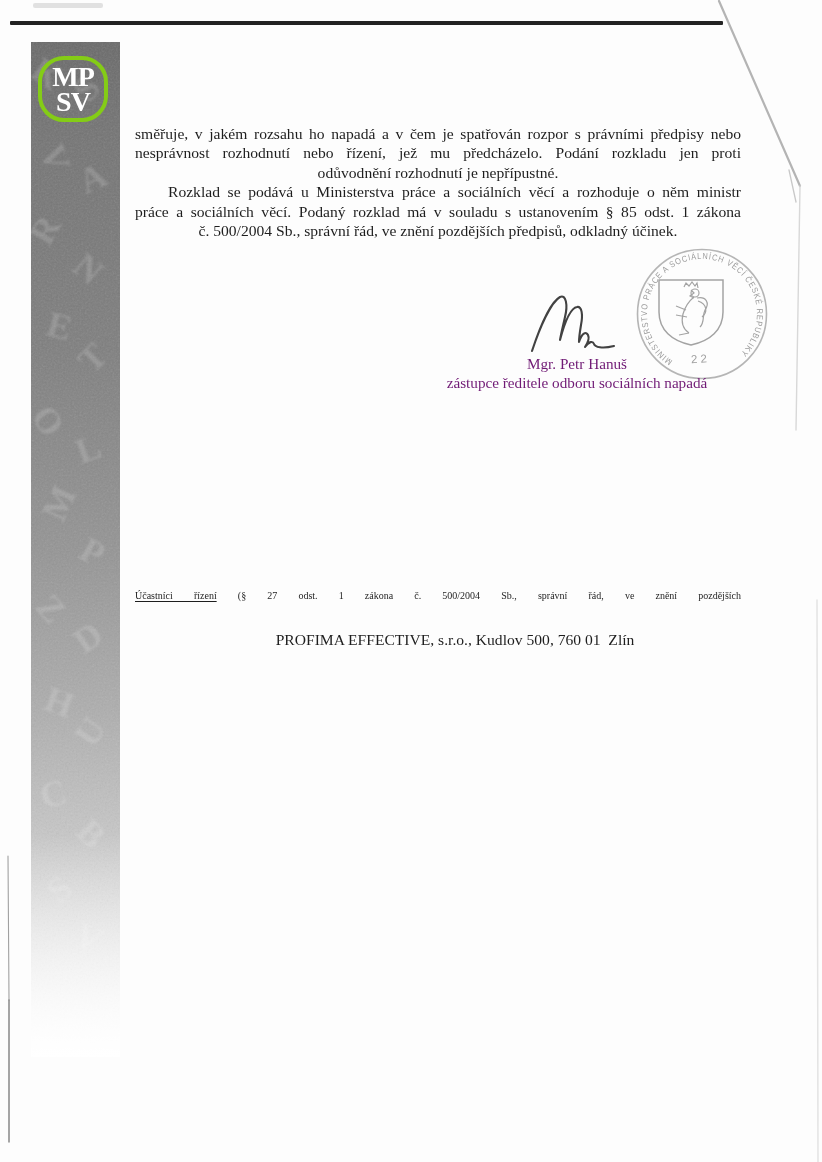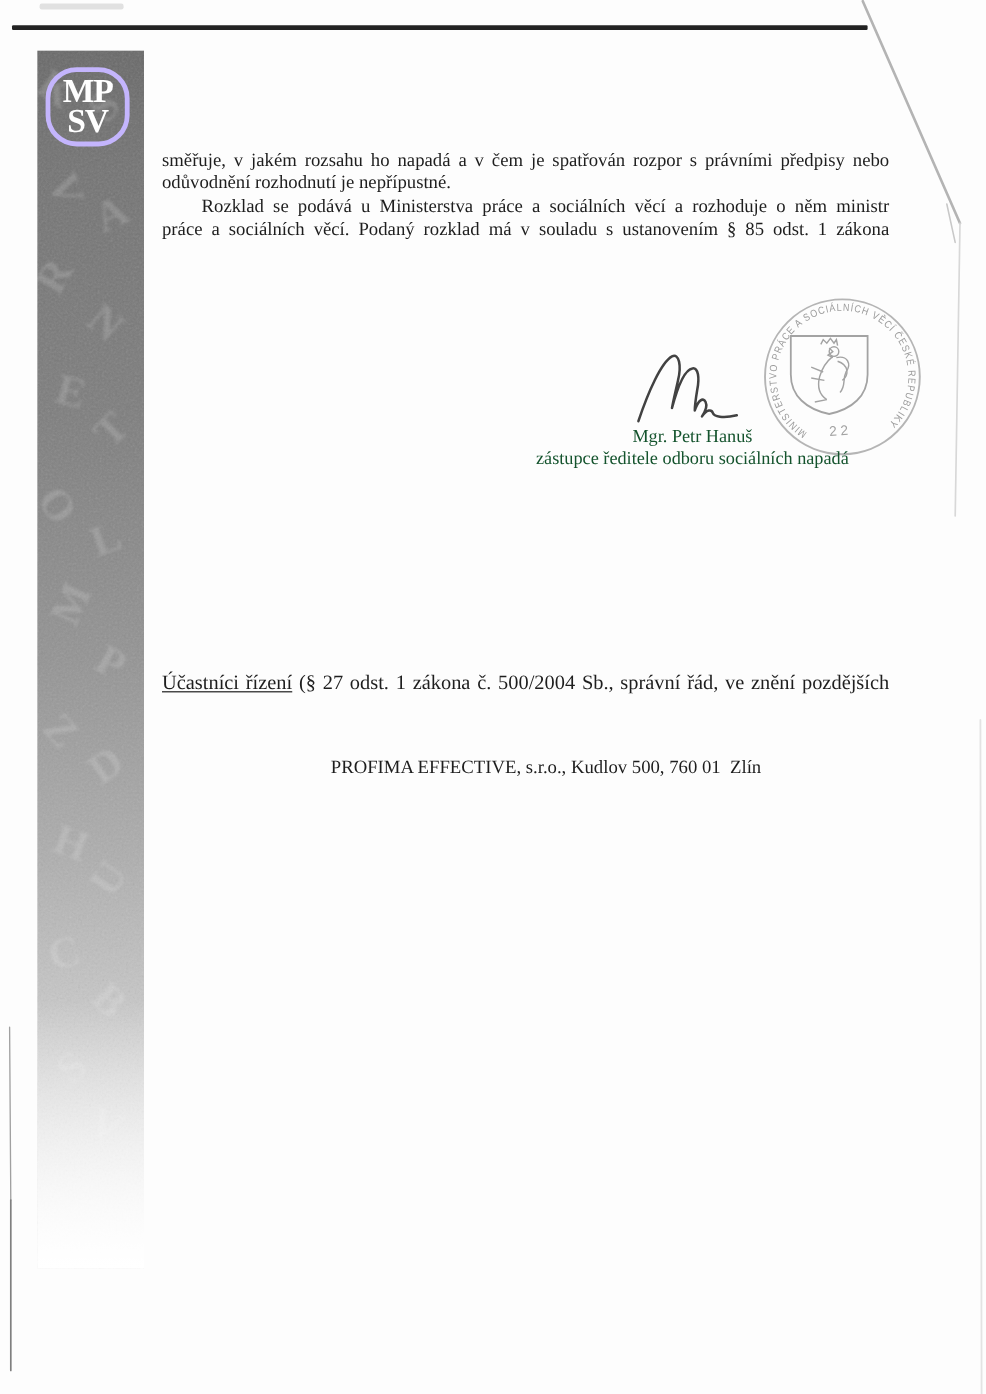--- a/index.html
+++ b/index.html
@@ -21,53 +21,53 @@
     background: #232323; border-radius: 1px;
   }
   
   .strip {
     position: absolute; left: 31px; top: 42px; width: 89px; height: 1015px;
   }
   .strip svg { position: absolute; left: 0; top: 0; }
   .mpsv-logo {
     position: absolute; left: 7px; top: 14px;
     width: 62px; height: 58px;
-    border: 4px solid #c4b5fd; border-radius: 26px;
+    border: 4px solid #84cc16; border-radius: 26px;
     display: flex; flex-direction: column; align-items: center; justify-content: center;
     color: #ffffff; font-family: "Liberation Serif", serif; font-weight: bold;
     font-size: 28px; line-height: 25px; letter-spacing: -1px;
     text-align: center; user-select: none;
   }
   
   .content {
     position: absolute; left: 135px; top: 124px; width: 606px;
     font-size: 15.6px; line-height: 19.4px;
   }
   .line  { text-align: justify; text-align-last: justify; }
-  .line-last { text-align: left; }
+  .line-last { text-align: center; }
   .indent { text-indent: 33px; }
   
   .sig-block {
     position: absolute; left: 430px; top: 354px; width: 294px;
-    text-align: center; font-size: 15.2px; line-height: 19.3px; color: #14532d;
+    text-align: center; font-size: 15.2px; line-height: 19.3px; color: #701a75;
   }
   .signature-svg { position: absolute; left: 526px; top: 289px; }
   .stamp-svg { position: absolute; left: 634px; top: 246px; }
   .stamp-ring-text {
     font-family: "Liberation Sans", sans-serif;
     font-size: 8.6px; letter-spacing: 1px; fill: #9c9c9c;
   }
   .stamp-number {
     font-family: "Liberation Sans", sans-serif;
     font-size: 11.5px; letter-spacing: 3px; fill: #a2a2a2;
   }
   
   .participants {
-    position: absolute; left: 135px; top: 559px; width: 606px;
-    font-size: 17px; line-height: 20px;
+    position: absolute; left: 135px; top: 586px; width: 606px;
+    font-size: 10px; line-height: 20px;
   }
   .participants .u { text-decoration: underline; text-underline-offset: 2px; }
   .company {
     position: absolute; left: 135px; top: 631px; width: 640px;
     font-size: 15.6px; white-space: pre; text-align: center;
   }
   .artifacts { position: absolute; left: 0; top: 0; }
 </style>
 </head>
 <body>
@@ -133,23 +133,25 @@
       <rect x="0" y="0" width="89" height="1015" fill="url(#fadeWhite)"></rect>
     </svg>
     <div class="mpsv-logo">
       <span>MP</span>
       <span>SV</span>
     </div>
   </div>
 
   <div class="content">
     <div class="line">směřuje, v jakém rozsahu ho napadá a v čem je spatřován rozpor s právními předpisy nebo</div>
+    <div class="line">nesprávnost rozhodnutí nebo řízení, jež mu předcházelo. Podání rozkladu jen proti</div>
     <div class="line-last">odůvodnění rozhodnutí je nepřípustné.</div>
     <div class="line indent">Rozklad se podává u Ministerstva práce a sociálních věcí a rozhoduje o něm ministr</div>
     <div class="line">práce a sociálních věcí. Podaný rozklad má v souladu s ustanovením § 85 odst. 1 zákona</div>
+    <div class="line-last">č. 500/2004 Sb., správní řád, ve znění pozdějších předpisů, odkladný účinek.</div>
   </div>
 
   <svg class="signature-svg" width="94" height="70" viewBox="0 0 94 70">
     <path d="M 6 62 C 14 38 25 13 34 8 C 40 5 42 16 39 28 C 37 37 35 45 34 51
              C 39 32 45 19 51 18 C 56 17 57 26 55 36 C 54 42 53 48 53 53
              C 56 44 60 42 62 46 C 64 50 61 55 59 58 C 63 52 67 52 68 55
              C 69 58 76 60 88 57" fill="none" stroke="#424242" stroke-width="2.1" stroke-linecap="round" stroke-linejoin="round"></path>
   </svg>
 
   <svg class="stamp-svg" width="136" height="136" viewBox="0 0 136 136">

